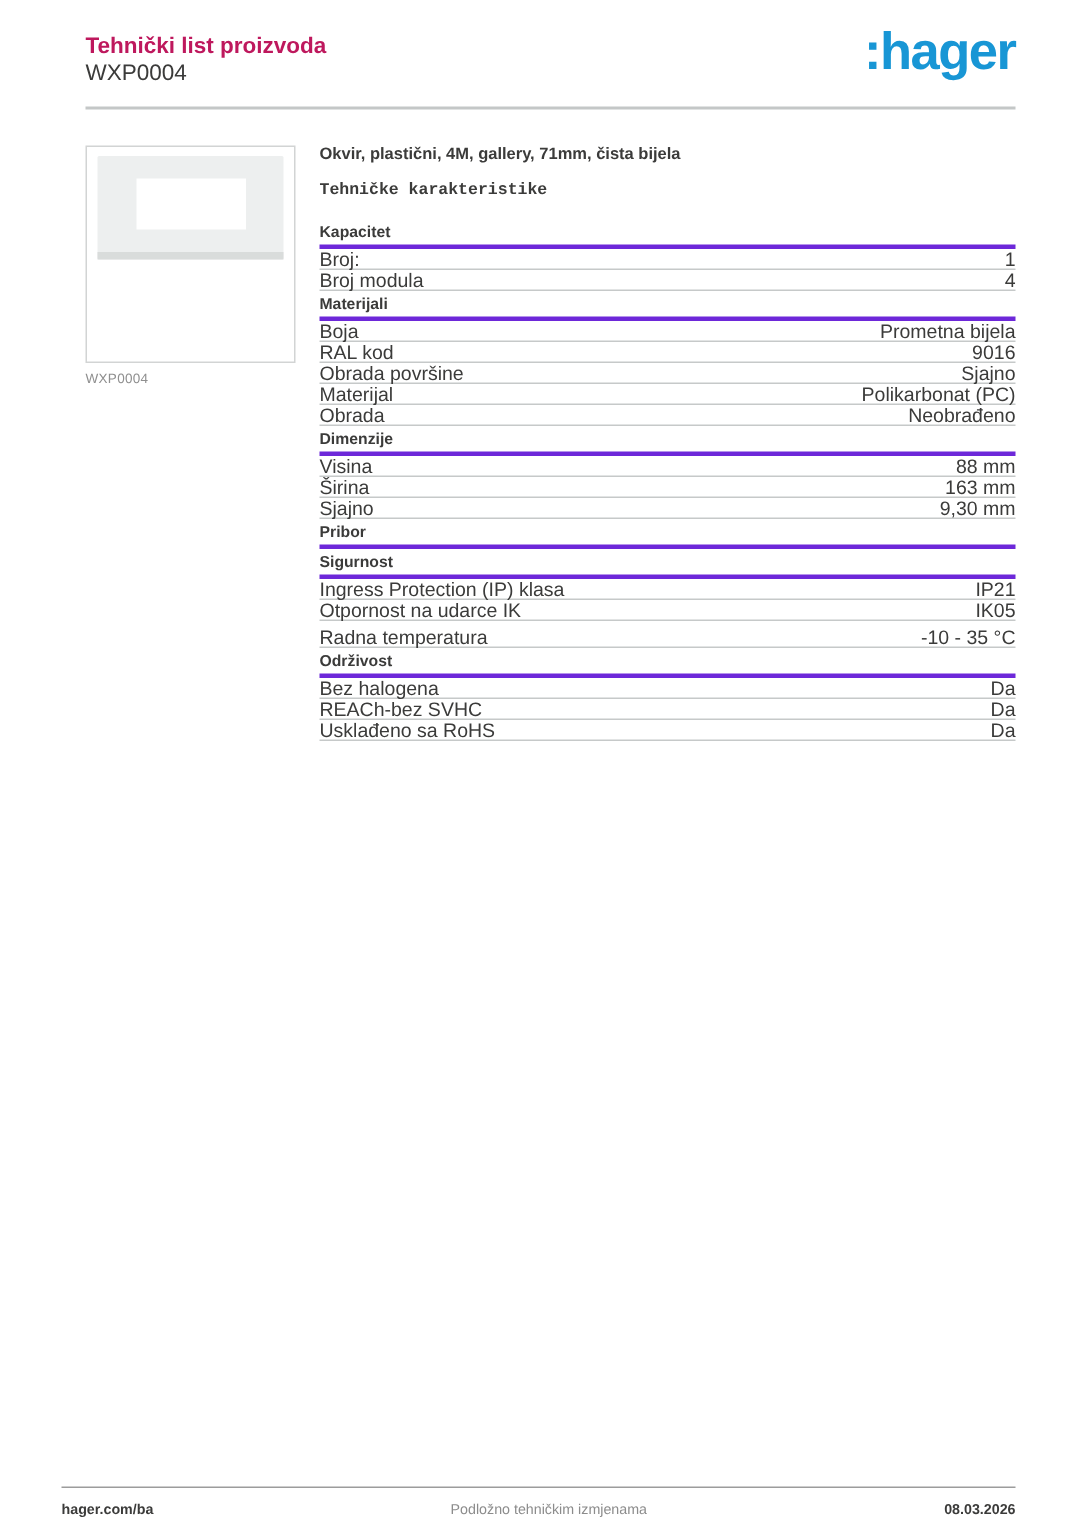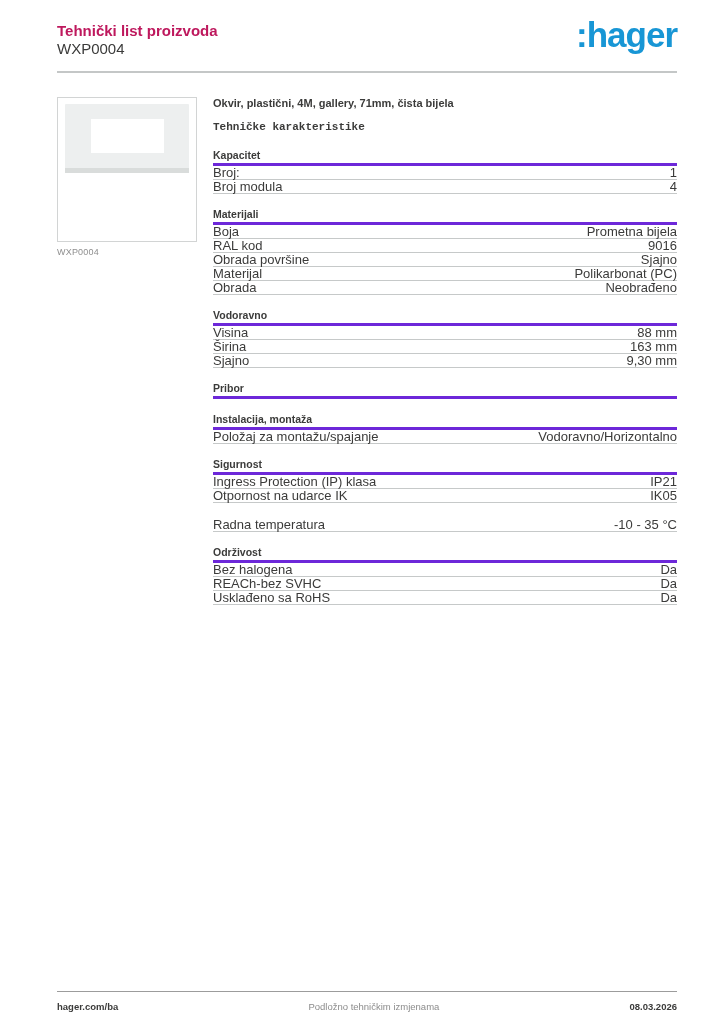--- a/index.html
+++ b/index.html
@@ -25,31 +25,31 @@
   .plate { position:absolute; left:7px; right:7px; top:6px; height:69px; background:#edefef; border-radius:1px; }
   .plate-bottom { position:absolute; left:0; right:0; bottom:0; height:5px; background:#d9dcdb; }
   .plate-window { position:absolute; left:26px; top:15px; width:73px; height:34px; background:#ffffff; }
   .image-caption { margin-top:5px; font-size:9px; color:#8f8f8f; letter-spacing:0.2px; }
 
   .specs { flex:1 1 auto; min-width:0; }
   .description { font-size:11px; font-weight:700; line-height:13px; }
   .specs-title { font-size:11px; font-weight:700; line-height:13px; margin-top:11px;font-family:Liberation Mono, monospace; }
   .sections { margin-top:16px; }
 
-  .section + .section { margin-top:15px; }
+  .section + .section { margin-top:4px; }
   .section-heading { font-size:10.5px; font-weight:700; line-height:11px;
                      padding-bottom:2px; border-bottom:3px solid #6d28d9; }
   .spec-row { display:flex; justify-content:space-between; align-items:baseline;
               font-size:13px; line-height:11px; padding:1px 0 1px 0;
               border-bottom:1px solid #c6c9c9; }
   .spec-label { white-space:nowrap; }
   .spec-value { white-space:nowrap; text-align:right; padding-left:10px; }
 
   
-  .footer { position:absolute; left:57px; right:47px; bottom:12px;
+  .footer { position:absolute; left:41px; right:47px; bottom:12px;
             border-top:1px solid #9c9c9c; padding-top:9px;
             display:flex; align-items:baseline; font-size:9.5px; }
   .footer-left { font-weight:700; color:#3b3b3a; }
   .footer-center { flex:1 1 auto; text-align:center; color:#8c8c8c; }
   .footer-right { font-weight:700; color:#3b3b3a; }
 </style>
 </head>
 <body>
 
 <div class="page">
@@ -106,43 +106,36 @@
             <div class="spec-row">
               <span class="spec-label">Materijal</span>
               <span class="spec-value">Polikarbonat (PC)</span>
             </div>
             <div class="spec-row">
               <span class="spec-label">Obrada</span>
               <span class="spec-value">Neobrađeno</span>
             </div>
           </div>
           <div class="section">
-            <div class="section-heading">Vodoravno</div>
+            <div class="section-heading">Dimenzije</div>
             <div class="spec-row">
               <span class="spec-label">Visina</span>
               <span class="spec-value">88 mm</span>
             </div>
             <div class="spec-row">
               <span class="spec-label">Širina</span>
               <span class="spec-value">163 mm</span>
             </div>
             <div class="spec-row">
               <span class="spec-label">Sjajno</span>
               <span class="spec-value">9,30 mm</span>
             </div>
           </div>
           <div class="section">
             <div class="section-heading">Pribor</div>
-          </div>
-          <div class="section">
-            <div class="section-heading">Instalacija, montaža</div>
-            <div class="spec-row">
-              <span class="spec-label">Položaj za montažu/spajanje</span>
-              <span class="spec-value">Vodoravno/Horizontalno</span>
-            </div>
           </div>
           <div class="section">
             <div class="section-heading">Sigurnost</div>
             <div class="spec-row">
               <span class="spec-label">Ingress Protection (IP) klasa</span>
               <span class="spec-value">IP21</span>
             </div>
             <div class="spec-row">
               <span class="spec-label">Otpornost na udarce IK</span>
               <span class="spec-value">IK05</span>

